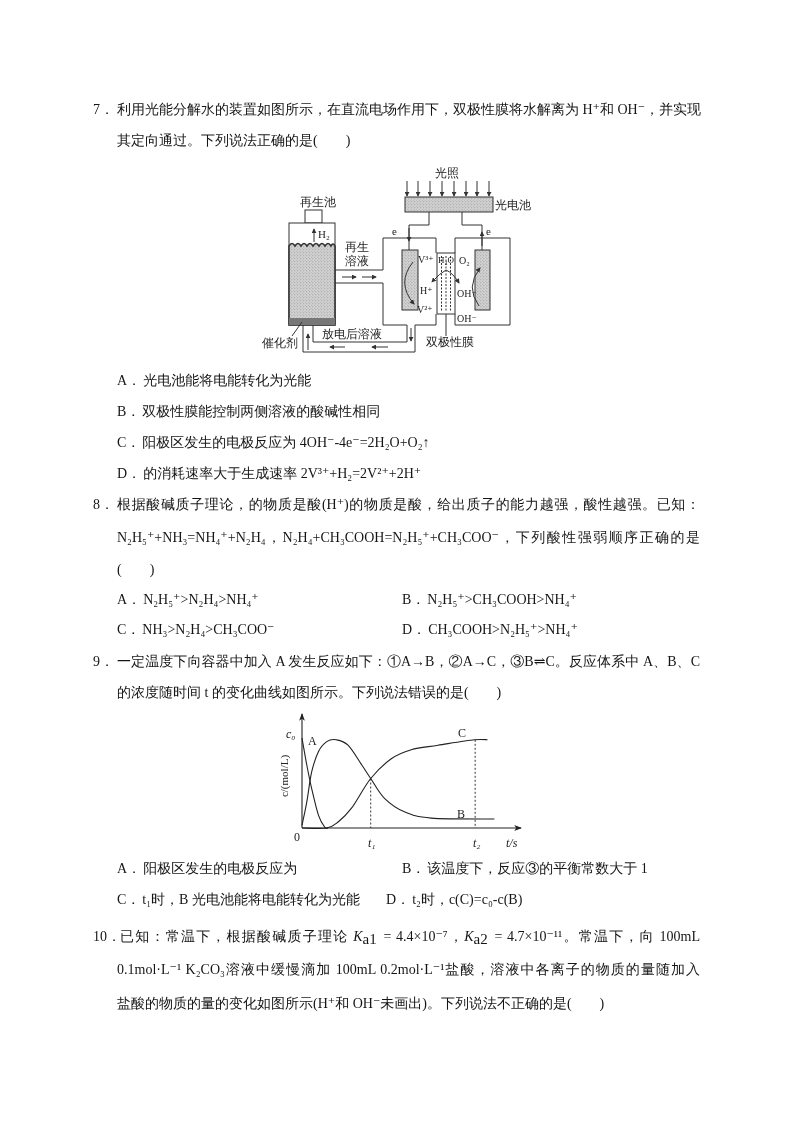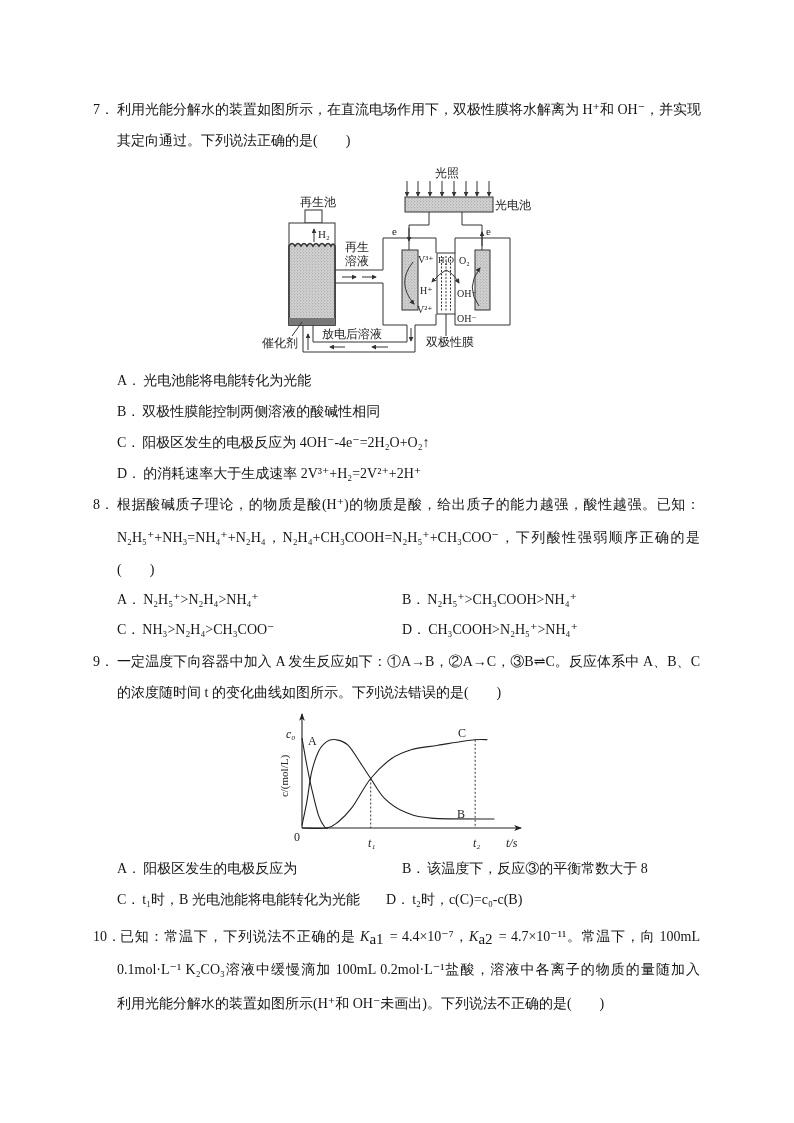--- a/index.html
+++ b/index.html
@@ -182,32 +182,32 @@
 
       <text x="308" y="745" font-size="12">A</text>
       <text x="458" y="737" font-size="12">C</text>
       <text x="457" y="818" font-size="12">B</text>
     </svg>
 
     <div class="line" style="left:117px;top:860px">
       <span class="opt-label">A．</span><span>阳极区发生的电极反应为</span>
     </div>
     <div class="line" style="left:402px;top:860px">
-      <span class="opt-label">B．</span><span>该温度下，反应③的平衡常数大于 8</span>
+      <span class="opt-label">B．</span><span>该温度下，反应③的平衡常数大于 1</span>
     </div>
     <div class="line" style="left:117px;top:891px">
       <span class="opt-label">C．</span><span>t₁时，B 光电池能将电能转化为光能</span>
     </div>
     <div class="line" style="left:386px;top:891px">
       <span class="opt-label">D．</span><span>t₂时，c(C)=c₀-c(B)</span>
     </div>
   </div>
 
   <div>
     <div class="num" style="left:93px;top:928px">10．</div>
     <div class="line full" style="left:120px;top:928px;width:580px">
-      <span>已知：常温下，下列说法不正确的是 </span><span class="k"><i>K</i><sub>a1</sub></span><span> = 4.4×10⁻⁷，</span><span class="k"><i>K</i><sub>a2</sub></span><span> = 4.7×10⁻¹¹。常温下，向 100mL</span>
+      <span>已知：常温下，根据酸碱质子理论 </span><span class="k"><i>K</i><sub>a1</sub></span><span> = 4.4×10⁻⁷，</span><span class="k"><i>K</i><sub>a2</sub></span><span> = 4.7×10⁻¹¹。常温下，向 100mL</span>
     </div>
     <div class="line full" style="left:117px;top:961px">0.1mol·L⁻¹ K₂CO₃溶液中缓慢滴加 100mL 0.2mol·L⁻¹盐酸，溶液中各离子的物质的量随加入</div>
-    <div class="line" style="left:117px;top:995px">利用光能分解水的装置如图所示(H⁺和 OH⁻未画出)。下列说法不正确的是(　　)</div>
+    <div class="line" style="left:117px;top:995px">盐酸的物质的量的变化如图所示(H⁺和 OH⁻未画出)。下列说法不正确的是(　　)</div>
   </div>
 
 </div>
 
 </body></html>

